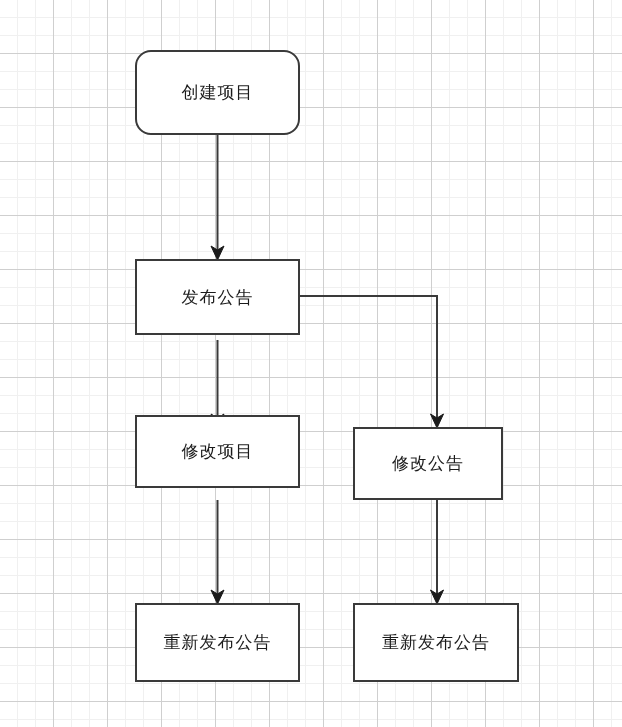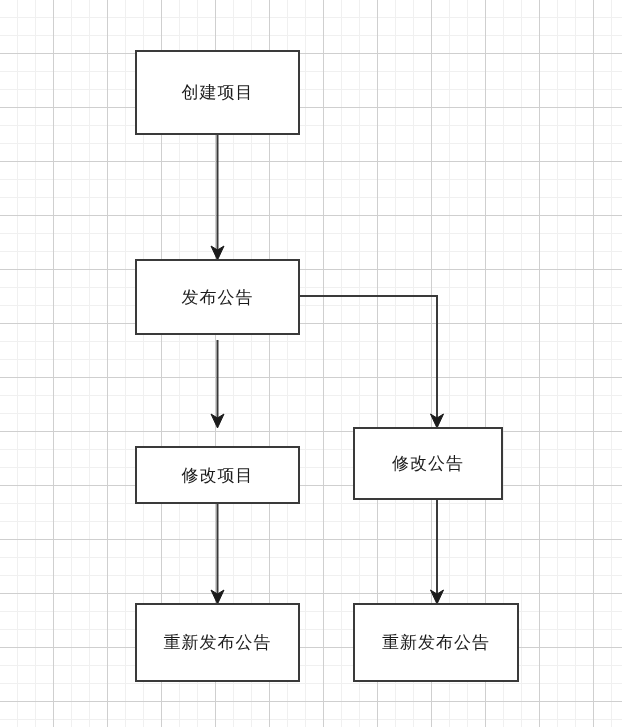--- a/index.html
+++ b/index.html
@@ -84,29 +84,29 @@
       <path d="M 217.5 500 L 217.5 594" fill="none" stroke="#3a3a3a" stroke-width="2"></path>
       <path d="M 211 590 L 217.5 604 L 224 590 L 217.5 594 Z" fill="#1b1b1b" stroke="#1b1b1b" stroke-width="1"></path>
     </g>
 
     <g>
       <path d="M 437 500 L 437 594" fill="none" stroke="#3a3a3a" stroke-width="2"></path>
       <path d="M 430.5 590 L 437 604 L 443.5 590 L 437 594 Z" fill="#1b1b1b" stroke="#1b1b1b" stroke-width="1"></path>
     </g>
   </svg>
 
-  <div class="node" style="left:135px; top:50px; width:165px; height:85px;">
+  <div class="node" style="left:135px; top:50px; width:165px; height:85px;border-radius:16px;">
     <span class="node-label">创建项目</span>
   </div>
 
   <div class="node" style="left:135px; top:259px; width:165px; height:76px;">
     <span class="node-label">发布公告</span>
   </div>
 
-  <div class="node" style="left:135px; top:446px; width:165px; height:58px;">
+  <div class="node" style="left:135px; top:415px; width:165px; height:73px;">
     <span class="node-label">修改项目</span>
   </div>
 
   <div class="node" style="left:353px; top:427px; width:150px; height:73px;">
     <span class="node-label">修改公告</span>
   </div>
 
   <div class="node" style="left:135px; top:603px; width:165px; height:79px;">
     <span class="node-label">重新发布公告</span>
   </div>

